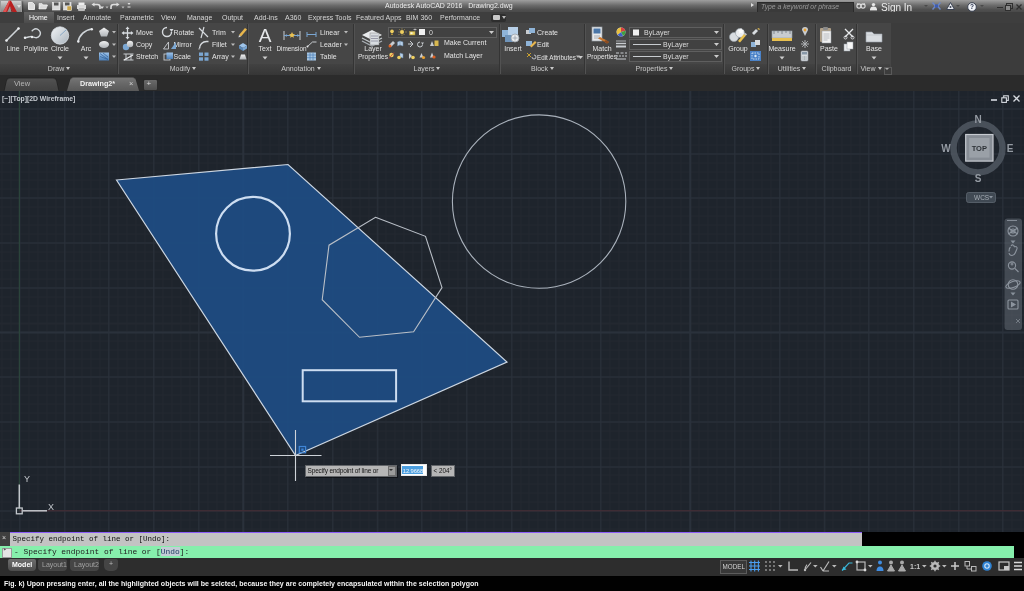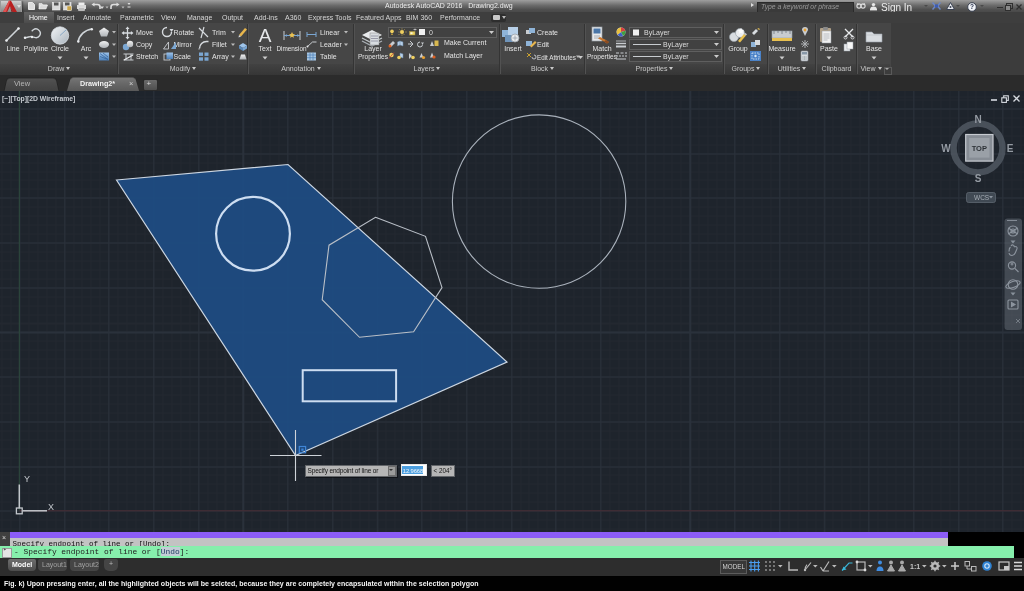--- a/index.html
+++ b/index.html
@@ -32,21 +32,21 @@
   #viewport{left:0;top:91px;width:1024px;height:441px;background-color:#1e242c;
     background-image:
       repeating-linear-gradient(to right, #2a313b 0px, #2a313b 1px, transparent 1px, transparent 44.7px),
       repeating-linear-gradient(to bottom, #2a313b 0px, #2a313b 1px, transparent 1px, transparent 44.7px),
       repeating-linear-gradient(to right, #232830 0px, #232830 1px, transparent 1px, transparent 8.94px),
       repeating-linear-gradient(to bottom, #232830 0px, #232830 1px, transparent 1px, transparent 8.94px);
     background-position: 19.3px 0, 0 17.5px, 1.42px 0, 0 8.56px;}
 
   
   #cmdgutter{left:0;top:532px;width:10px;height:26.3px;background:#3f3f3f;}
-  #cmdrow1{left:10px;top:532px;width:938px;height:13.7px;background:#c3c3c3;border-top:6px solid #8b5cf6;
+  #cmdrow1{left:10px;top:532px;width:852px;height:13.7px;background:#c3c3c3;border-top:1px solid #8b5cf6;
     font-family:"Liberation Mono",monospace;font-size:7.5px;color:#111;line-height:13.7px;}
   #cmdrow2{left:0;top:545.7px;width:1014px;height:12.6px;background:#86efac;
     font-family:"Liberation Mono",monospace;font-size:7.9px;color:#222;line-height:12.6px;}
 
   
   #bottombar{left:0;top:558.3px;width:1024px;height:18.2px;background:#2d2d2d;}
   
   #caption{left:0;top:576.5px;width:1024px;height:14.5px;background:#010101;
     font-size:7px;color:#f5f5f5;font-weight:bold;line-height:14.5px;letter-spacing:0.02px;}
 </style>

